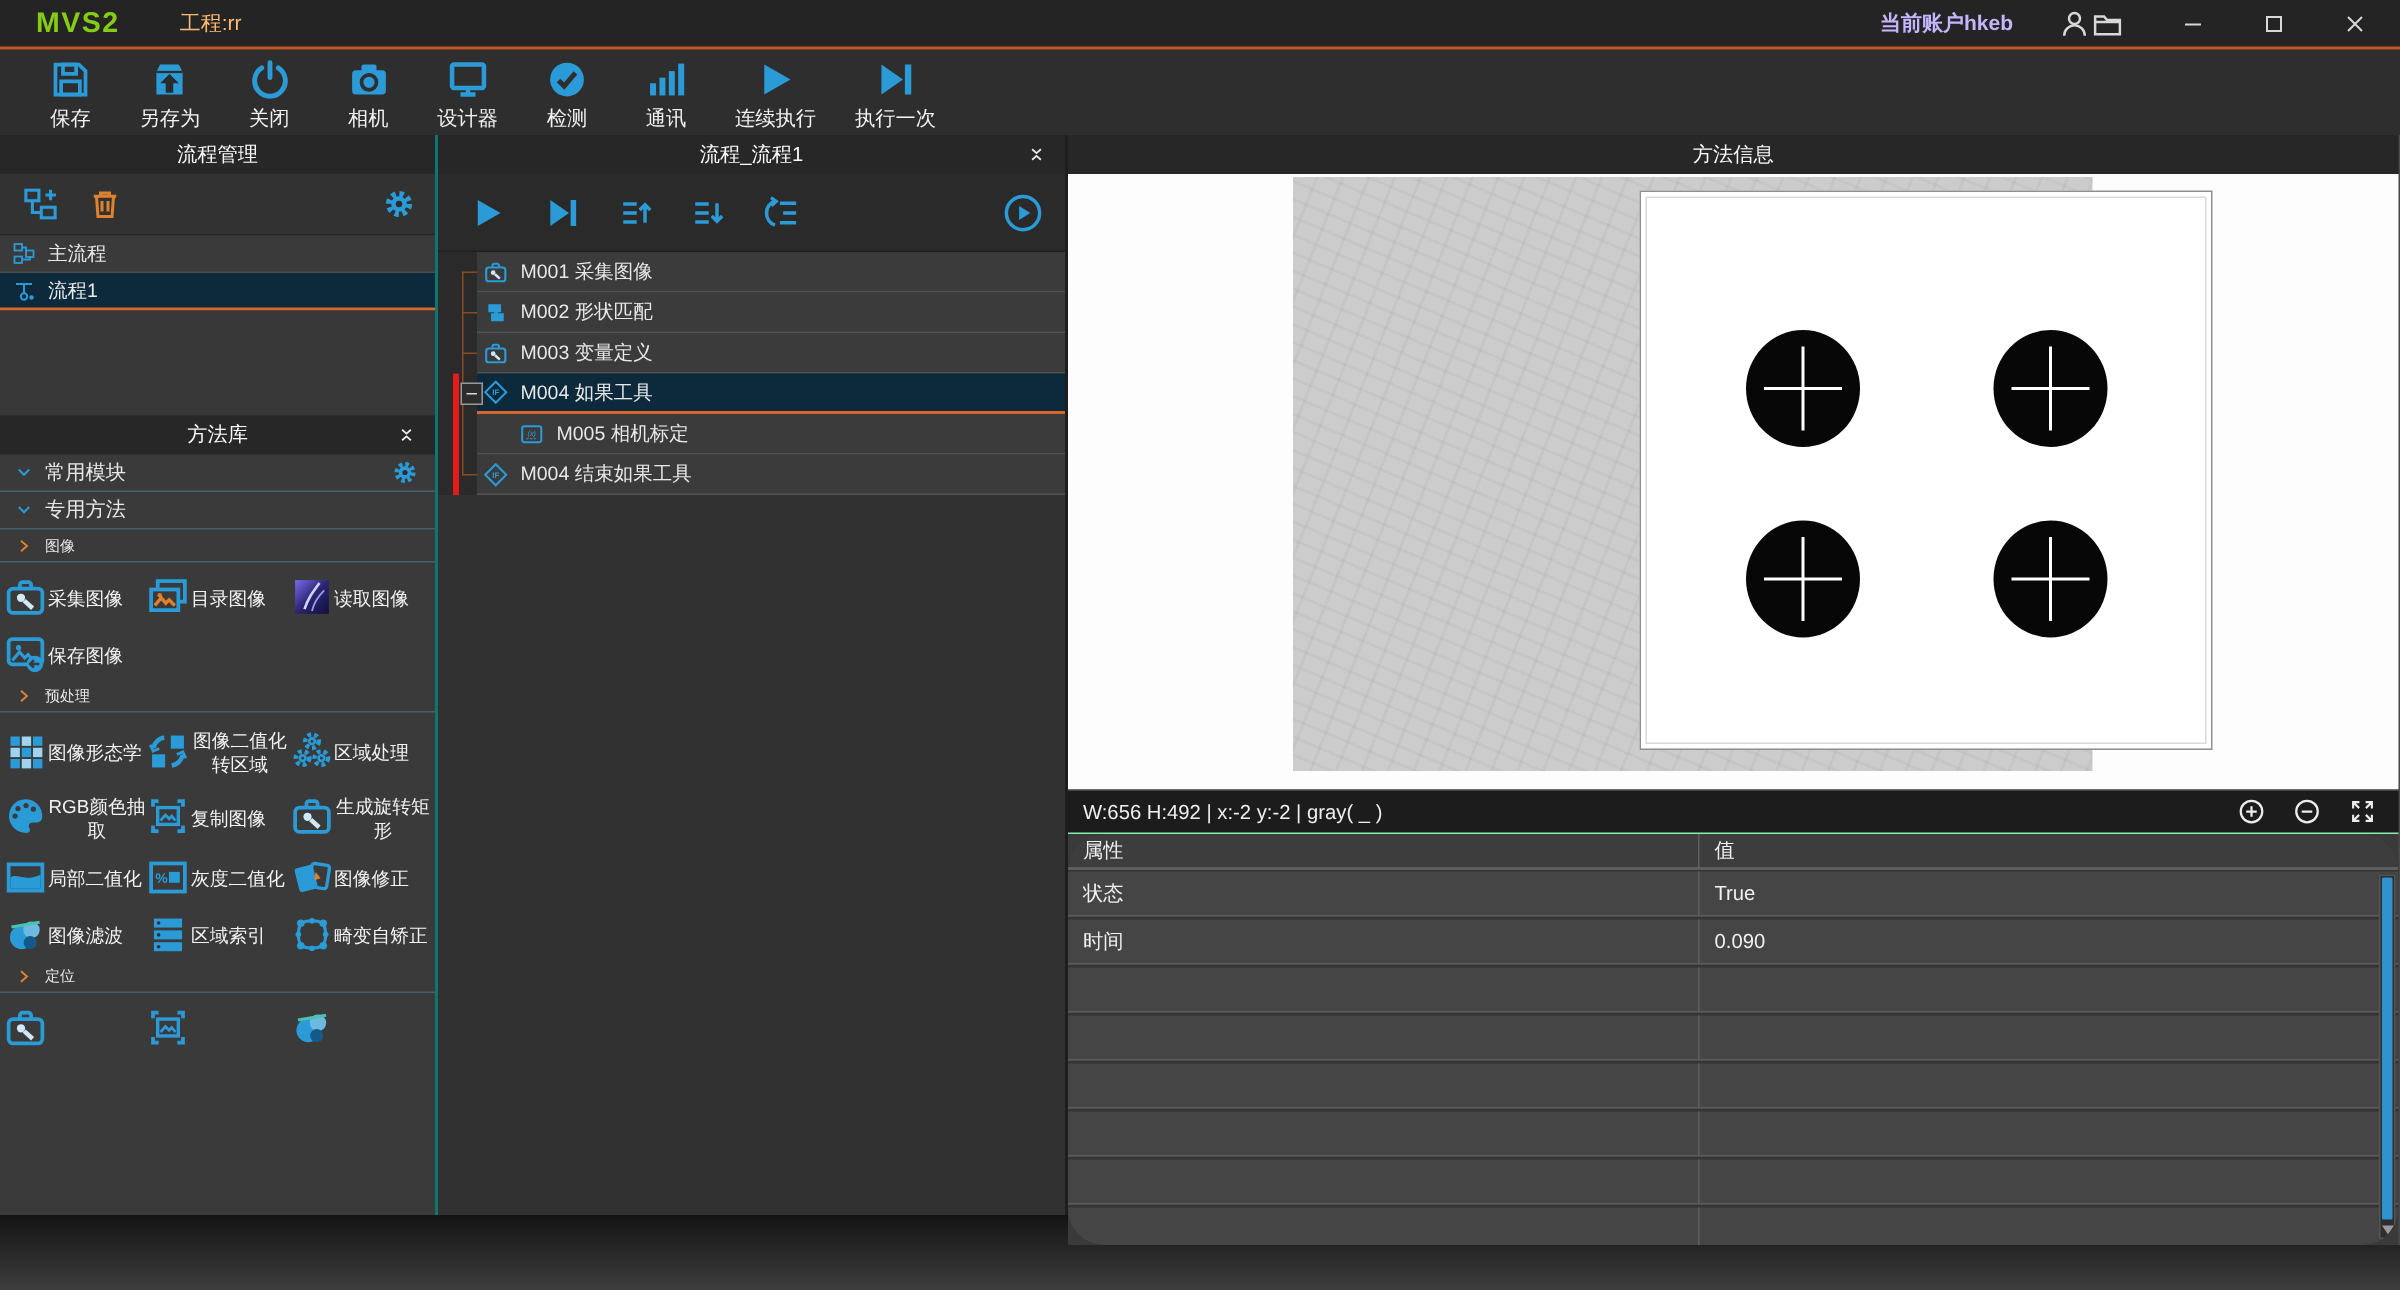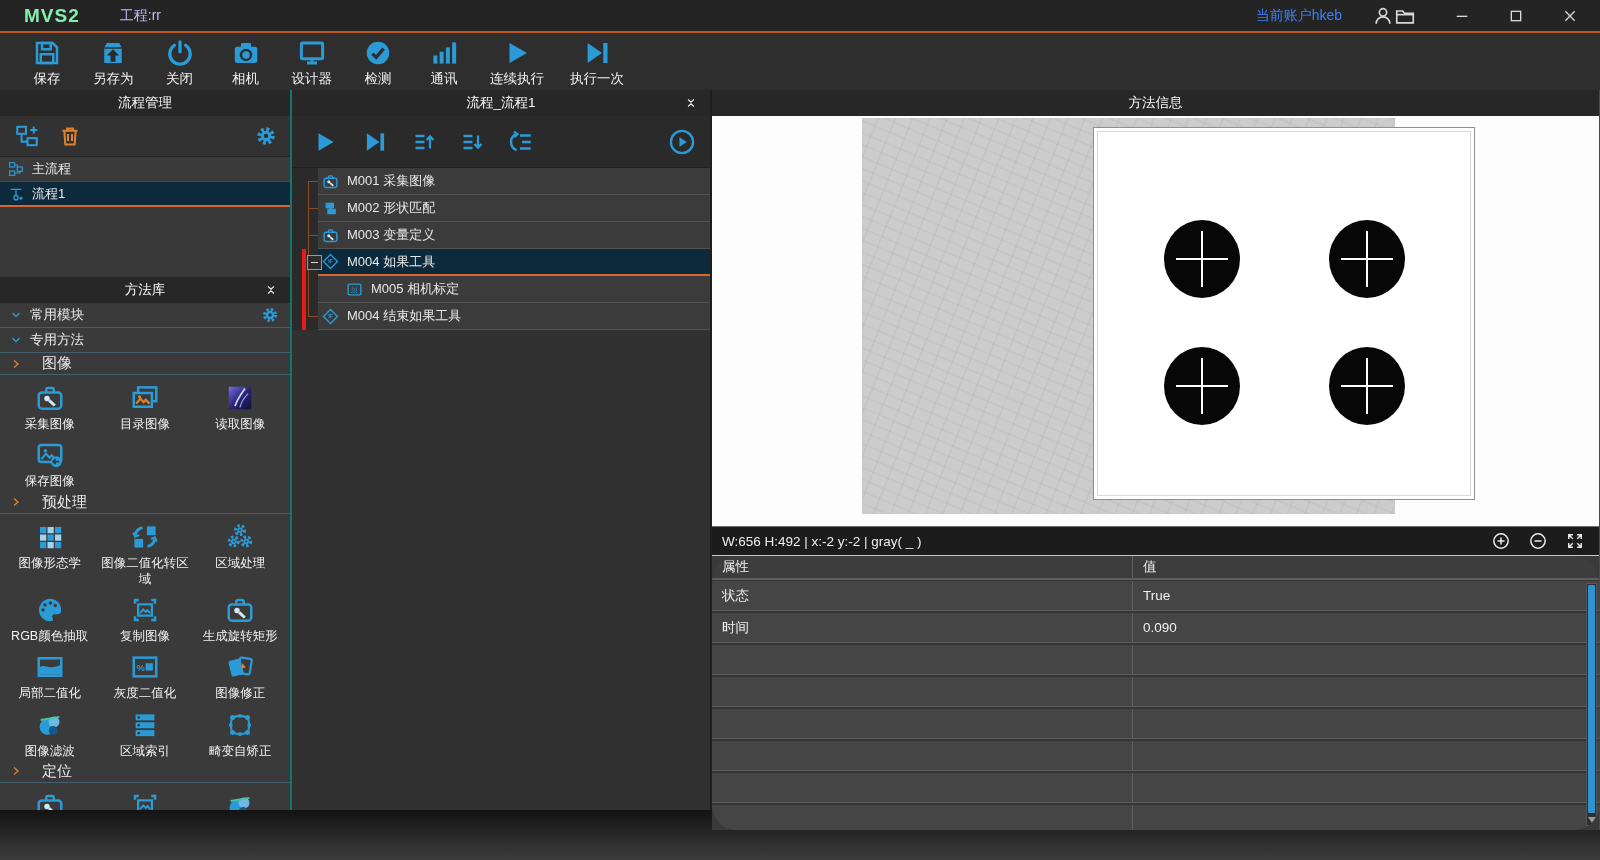--- a/index.html
+++ b/index.html
@@ -10,24 +10,24 @@
   .ic svg{width:100%;height:100%;display:block;}
   .w12{width:12px;height:12px}.w14{width:14px;height:14px}.w16{width:16px;height:16px}
   .w17{width:17px;height:17px}.w20{width:20px;height:20px}
   .w22{width:22px;height:22px}.w24{width:24px;height:24px}.w26{width:26px;height:26px}
   .w28{width:28px;height:28px}.w30{width:30px;height:30px}
   .ml18{margin-left:18px}.mla{margin-left:auto}
 
   
   .titlebar{position:absolute;top:0;left:0;right:0;height:31px;background:#242424;
             border-bottom:2px solid #c05621;display:flex;align-items:center;z-index:5;}
-  .logo{font-size:19px;font-weight:bold;letter-spacing:1px;margin-left:24px;color:#86efac;}
-  .project{margin-left:40px;font-size:14px;color:#c4b5fd;}
+  .logo{font-size:19px;font-weight:bold;letter-spacing:1px;margin-left:24px;color:#84cc16;}
+  .project{margin-left:40px;font-size:14px;color:#fdba74;}
   .tb-right{margin-left:auto;display:flex;align-items:center;margin-right:22px;}
-  .account{font-size:14px;color:#3b82f6;margin-right:30px;}
+  .account{font-size:14px;color:#c4b5fd;margin-right:30px;font-weight:bold;}
   .tb-right .ic{margin-right:0;}
   .tbico{margin-right:36px;cursor:pointer;}
   .winbtn{margin-left:38px;cursor:pointer;}
 
   
   .toolbar{position:absolute;top:33px;left:0;right:0;height:57px;background:#2e2e2e;
            display:flex;align-items:flex-start;padding-left:14px;z-index:4;}
   .tool-btn{display:flex;flex-direction:column;align-items:center;padding:5px 13px 0 13px;
             min-width:40px;cursor:pointer;}
   .tool-label{font-size:13.5px;color:#f2f2f2;margin-top:2px;white-space:nowrap;}
@@ -50,24 +50,24 @@
   .fm-toolbar{height:40px;background:#323232;display:flex;align-items:center;padding:0 14px;
               border-bottom:1px solid #262626;}
   .fm-item{height:25px;display:flex;align-items:center;gap:8px;padding-left:8px;font-size:13px;
            background:#3a3a3a;border-bottom:1px solid #4a4a4a;box-sizing:border-box;cursor:pointer;}
   .fm-item.selected{background:#0c2a3c;border-bottom:2px solid #d9662b;}
   .fm-spacer{height:70px;background:#383838;}
 
   
   .ml-row{height:25px;display:flex;align-items:center;gap:8px;padding:0 10px;font-size:13.5px;
           border-bottom:1px solid #44606f;position:relative;box-sizing:border-box;cursor:pointer;}
-  .ml-cat{height:22px;display:flex;align-items:center;gap:20px;padding:0 10px;font-size:15px;
+  .ml-cat{height:22px;display:flex;align-items:center;gap:8px;padding:0 10px;font-size:10px;
           border-bottom:1px solid #44606f;box-sizing:border-box;cursor:pointer;}
   .ml-grid{display:grid;grid-template-columns:1fr 1fr 1fr;padding:4px 2px 2px 2px;row-gap:4px;}
-  .ml-item{display:flex;flex-direction:column;align-items:center;cursor:pointer;padding-top:4px;}
+  .ml-item{display:flex;flex-direction:row;align-items:center;cursor:pointer;padding-top:4px;}
   .ml-item .lbl{font-size:12.5px;color:#f2f2f2;text-align:center;line-height:1.3;margin-top:3px;
                 max-width:92px;}
 
   
   .flow-toolbar{height:51px;background:#2a2a2a;display:flex;align-items:center;gap:24px;
                 padding-left:20px;padding-right:14px;border-bottom:1px solid #202020;flex:none;}
   .flow-toolbar .ic{cursor:pointer;}
   .flow-tree{position:relative;background:#2a2a2a;flex:none;}
   .flow-rest{flex:1;background:#313131;}
   .step-row{height:27px;margin-left:26px;display:flex;align-items:center;gap:8px;padding-left:4px;

